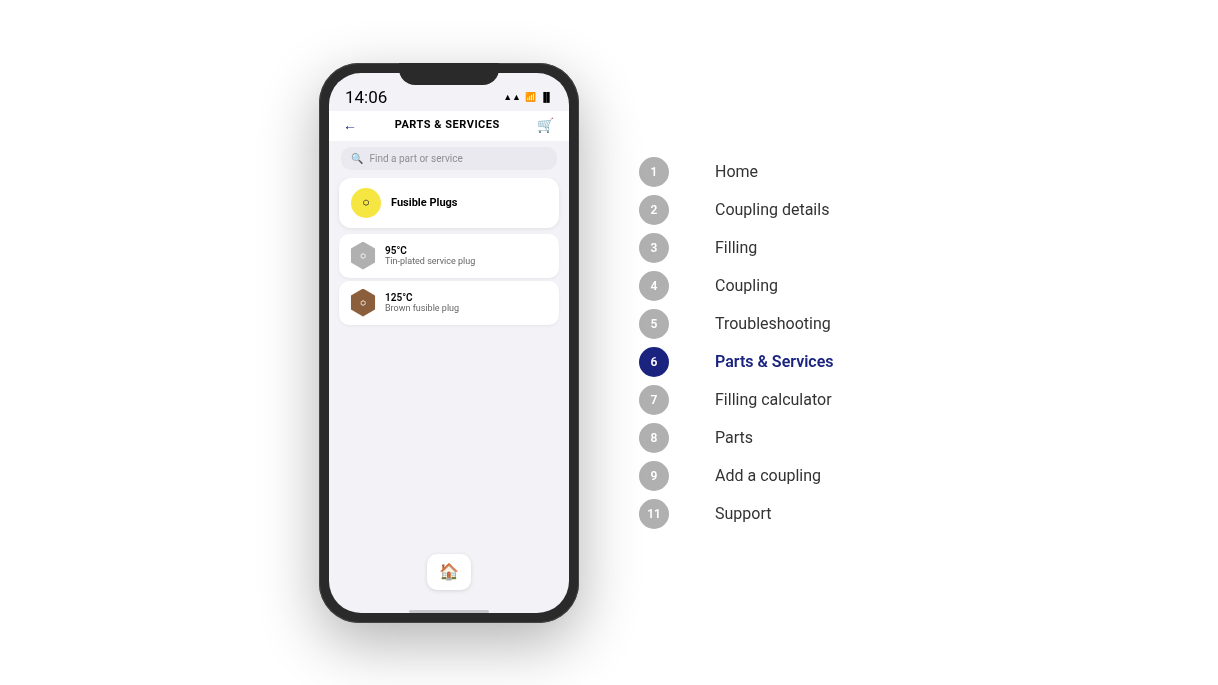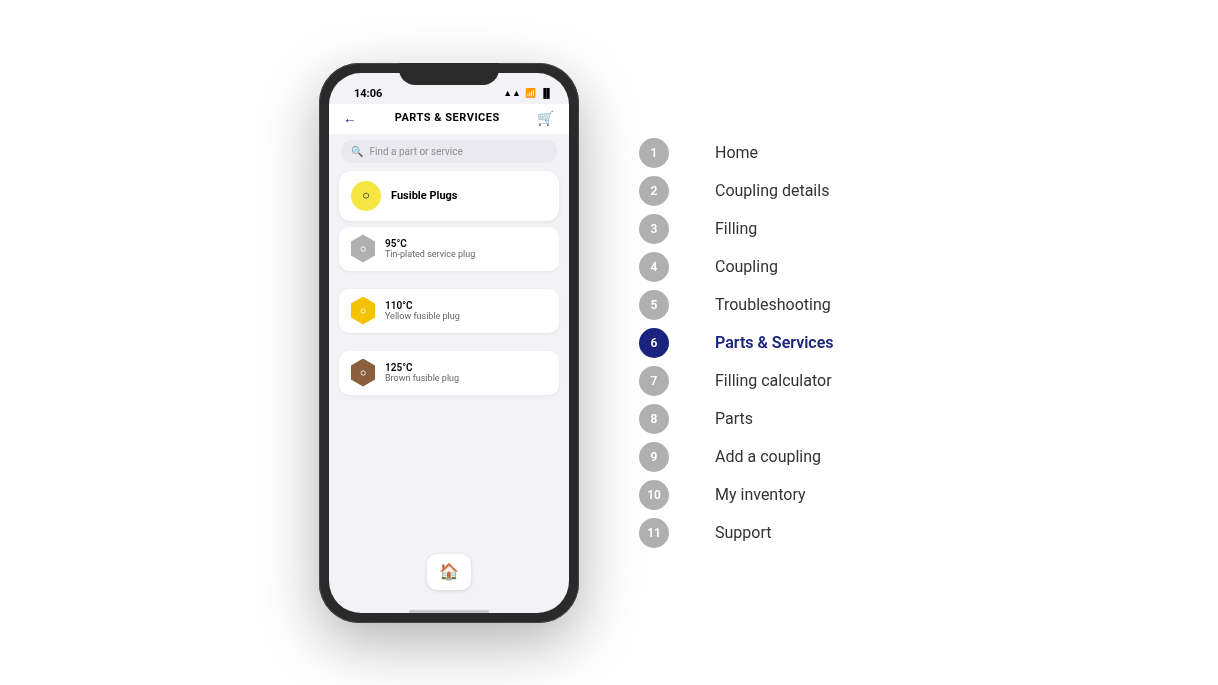--- a/index.html
+++ b/index.html
@@ -58,21 +58,21 @@
     .status-bar {
       display: flex;
       justify-content: space-between;
       align-items: center;
       padding: 8px 16px 4px;
       font-size: 10px;
       font-weight: 600;
       color: #000;
       padding-top: 14px;
     }
-    .status-time { font-size: 11px; font-weight: 700; margin-left: 9px; }
+    .status-time { font-size: 17px; font-weight: 400; }
     .status-icons { display: flex; gap: 4px; align-items: center; font-size: 9px; }
 
     .app-header {
       display: flex;
       align-items: center;
       justify-content: space-between;
       padding: 6px 14px 8px;
       background: #ffffff;
     }
     .app-header-title {
@@ -124,21 +124,21 @@
     .fusible-title {
       font-size: 11px;
       font-weight: 700;
       color: #000;
       text-align: center;
     }
 
     .plug-list {
       display: flex;
       flex-direction: column;
-      gap: 18px;
+      gap: 3px;
       flex: 1;
     }
     .plug-item {
       background: #ffffff;
       border-radius: 10px;
       padding: 8px 10px;
       display: flex;
       align-items: center;
       gap: 8px;
       box-shadow: 0 1px 3px rgba(0,0,0,0.06);
@@ -279,29 +279,20 @@
           <div class="plug-item">
             <div class="hex-shape" style="background:#b0b0b0;">
               <span style="font-size:6px; color:#fff;">⬡</span>
             </div>
             <div class="plug-info">
               <span class="plug-temp">95°C</span>
               <span class="plug-name">Tin-plated service plug</span>
             </div>
           </div>
 
-          <div class="plug-item">
-            <div class="hex-shape" style="background:#f5c200;">
-              <span style="font-size:6px; color:#fff;">⬡</span>
-            </div>
-            <div class="plug-info">
-              <span class="plug-temp">110°C</span>
-              <span class="plug-name">Yellow fusible plug</span>
-            </div>
-          </div>
 
           <div class="plug-item">
             <div class="hex-shape" style="background:#8b5e3c;">
               <span style="font-size:6px; color:#fff;">⬡</span>
             </div>
             <div class="plug-info">
               <span class="plug-temp">125°C</span>
               <span class="plug-name">Brown fusible plug</span>
             </div>
           </div>
@@ -360,24 +351,20 @@
     <div class="nav-item">
       <div class="nav-num">8</div>
       <span class="nav-label">Parts</span>
     </div>
 
     <div class="nav-item">
       <div class="nav-num">9</div>
       <span class="nav-label">Add a coupling</span>
     </div>
 
-    <div class="nav-item">
-      <div class="nav-num">10</div>
-      <span class="nav-label">My inventory</span>
-    </div>
 
     <div class="nav-item">
       <div class="nav-num">11</div>
       <span class="nav-label">Support</span>
     </div>
 
   </div>
 
 </div>
 

